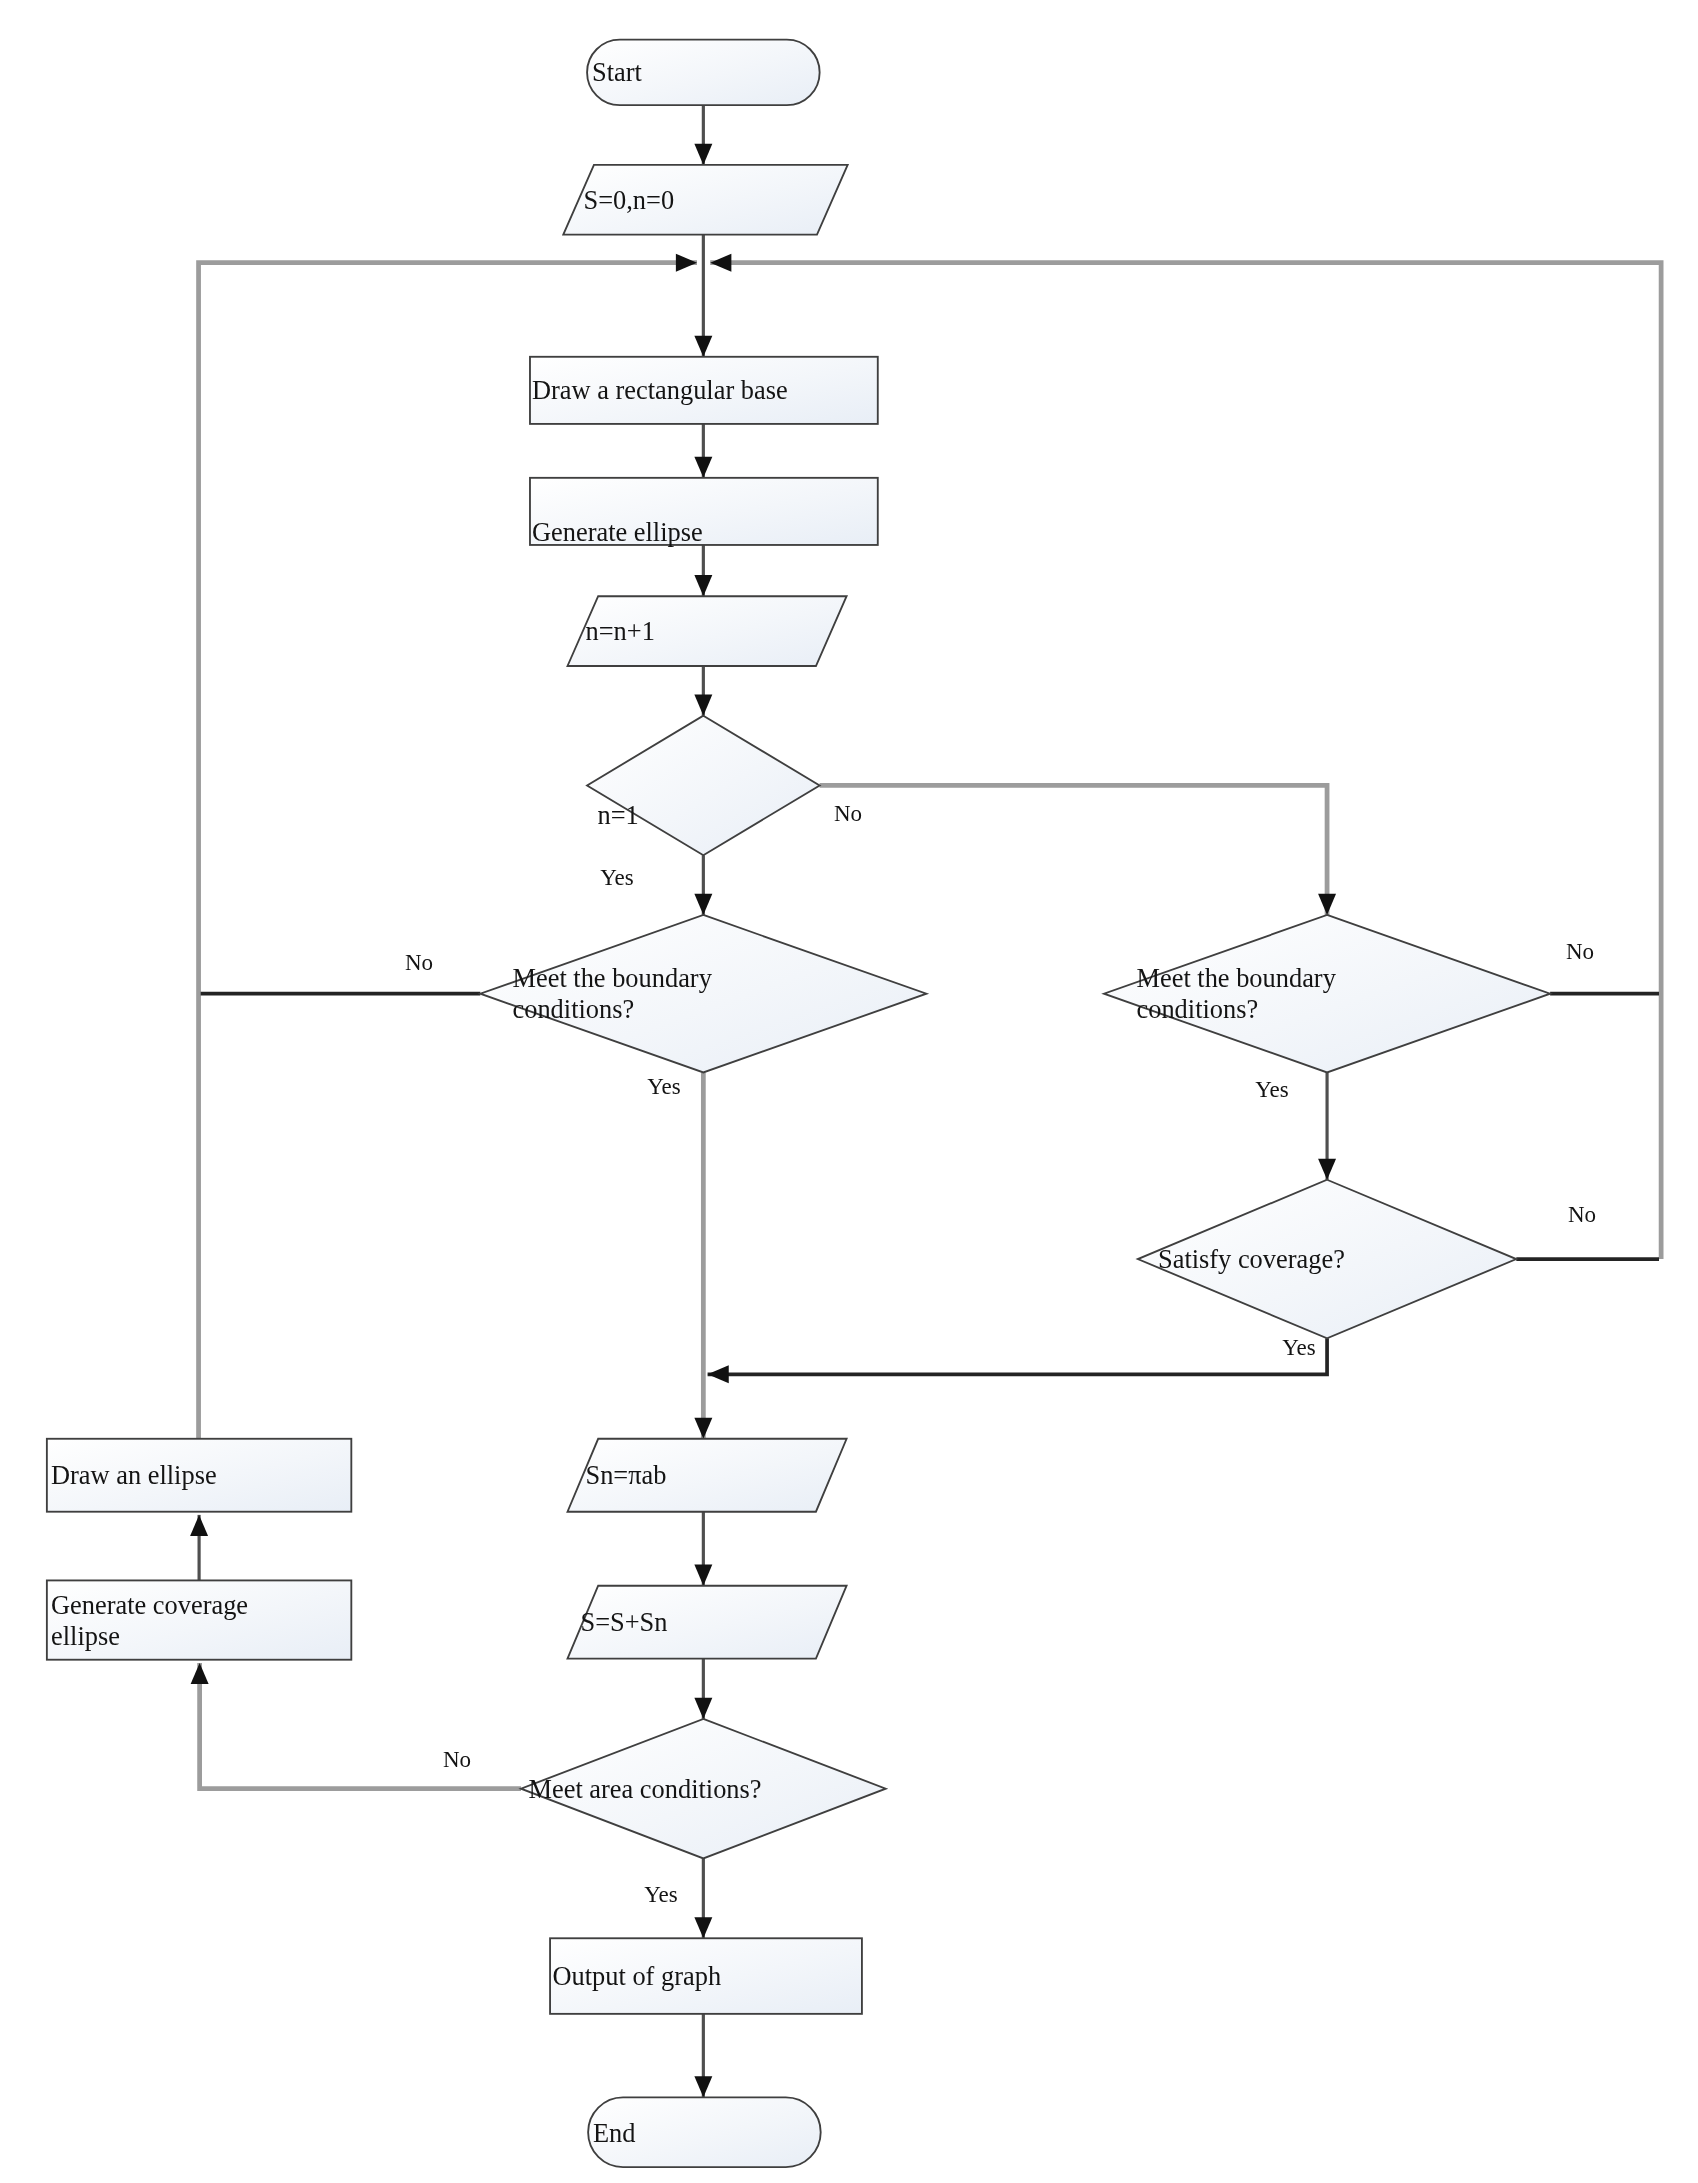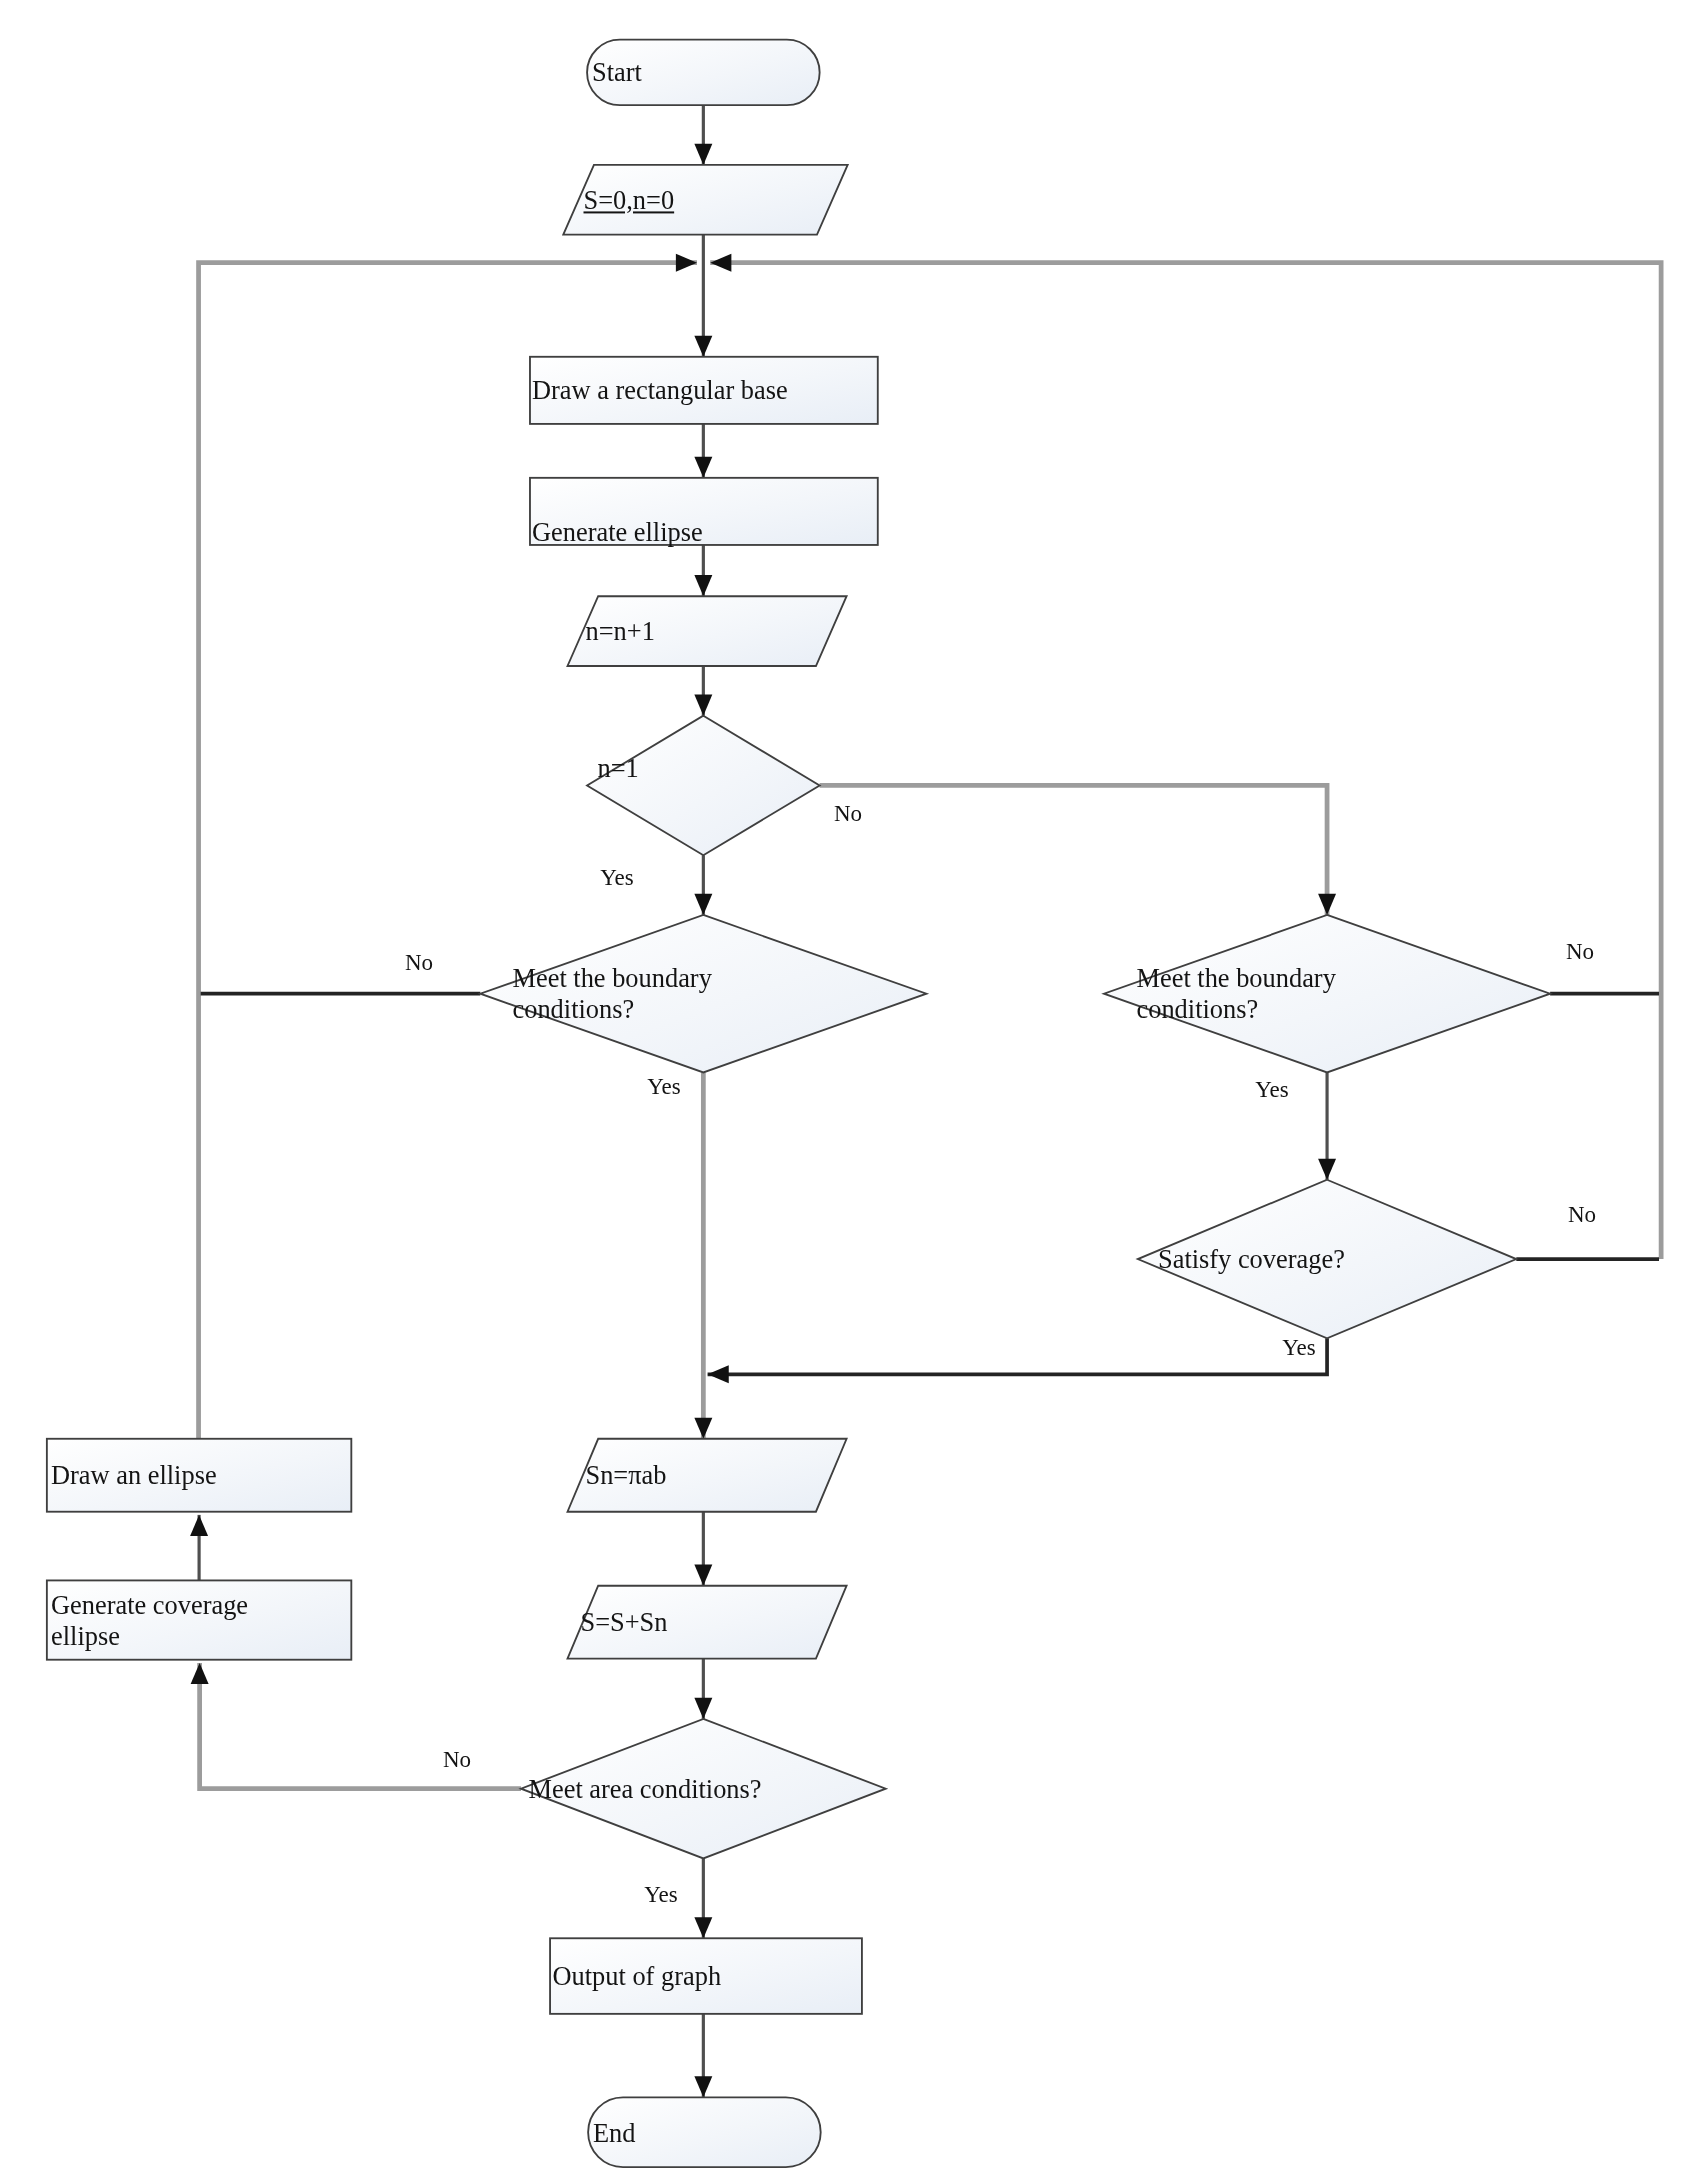--- a/index.html
+++ b/index.html
@@ -78,25 +78,25 @@
     <polygon class="shape" points="1131,2722 1601,2722 1543,2860 1073,2860"></polygon>
     <polygon class="shape" points="1131,3000 1601,3000 1543,3138 1073,3138"></polygon>
     <polygon class="shape" points="1330,3252 1675,3384 1330,3516 985,3384"></polygon>
     <rect class="shape" x="1040" y="3667" width="590" height="143"></rect>
     <rect class="shape" x="1112" y="3968" width="440" height="132" rx="66" ry="66"></rect>
     <rect class="shape" x="88" y="2722" width="576" height="138"></rect>
     <rect class="shape" x="88" y="2990" width="576" height="150"></rect>
   </svg>
 
   <div class="nlabel" style="left:703px;top:73px;width:222px;">Start</div>
-  <div class="nlabel" style="left:705px;top:201px;width:243px;text-decoration:underline;">S=0,n=0</div>
+  <div class="nlabel" style="left:705px;top:201px;width:243px;">S=0,n=0</div>
   <div class="nlabel" style="left:704px;top:391px;width:344px;">Draw a rectangular base</div>
   <div class="nlabel" style="left:704px;top:512px;width:344px;margin-top:21px;">Generate ellipse</div>
   <div class="nlabel" style="left:707px;top:632px;width:243px;">n=n+1</div>
-  <div class="nlabel" style="left:703px;top:769px;width:211px;">n=1</div>
+  <div class="nlabel" style="left:703px;top:816px;width:211px;">n=1</div>
   <div class="nlabel" style="left:703px;top:994px;width:381px;">Meet the boundary
 conditions?</div>
   <div class="nlabel" style="left:1327px;top:994px;width:381px;">Meet the boundary
 conditions?</div>
   <div class="nlabel" style="left:1327px;top:1260px;width:338px;">Satisfy coverage?</div>
   <div class="nlabel" style="left:707px;top:1476px;width:243px;">Sn=πab</div>
   <div class="nlabel" style="left:702px;top:1623px;width:243px;">S=S+Sn</div>
   <div class="nlabel" style="left:703px;top:1790px;width:349px;">Meet area conditions?</div>
   <div class="nlabel" style="left:706px;top:1977px;width:307px;">Output of graph</div>
   <div class="nlabel" style="left:704px;top:2134px;width:222px;">End</div>

